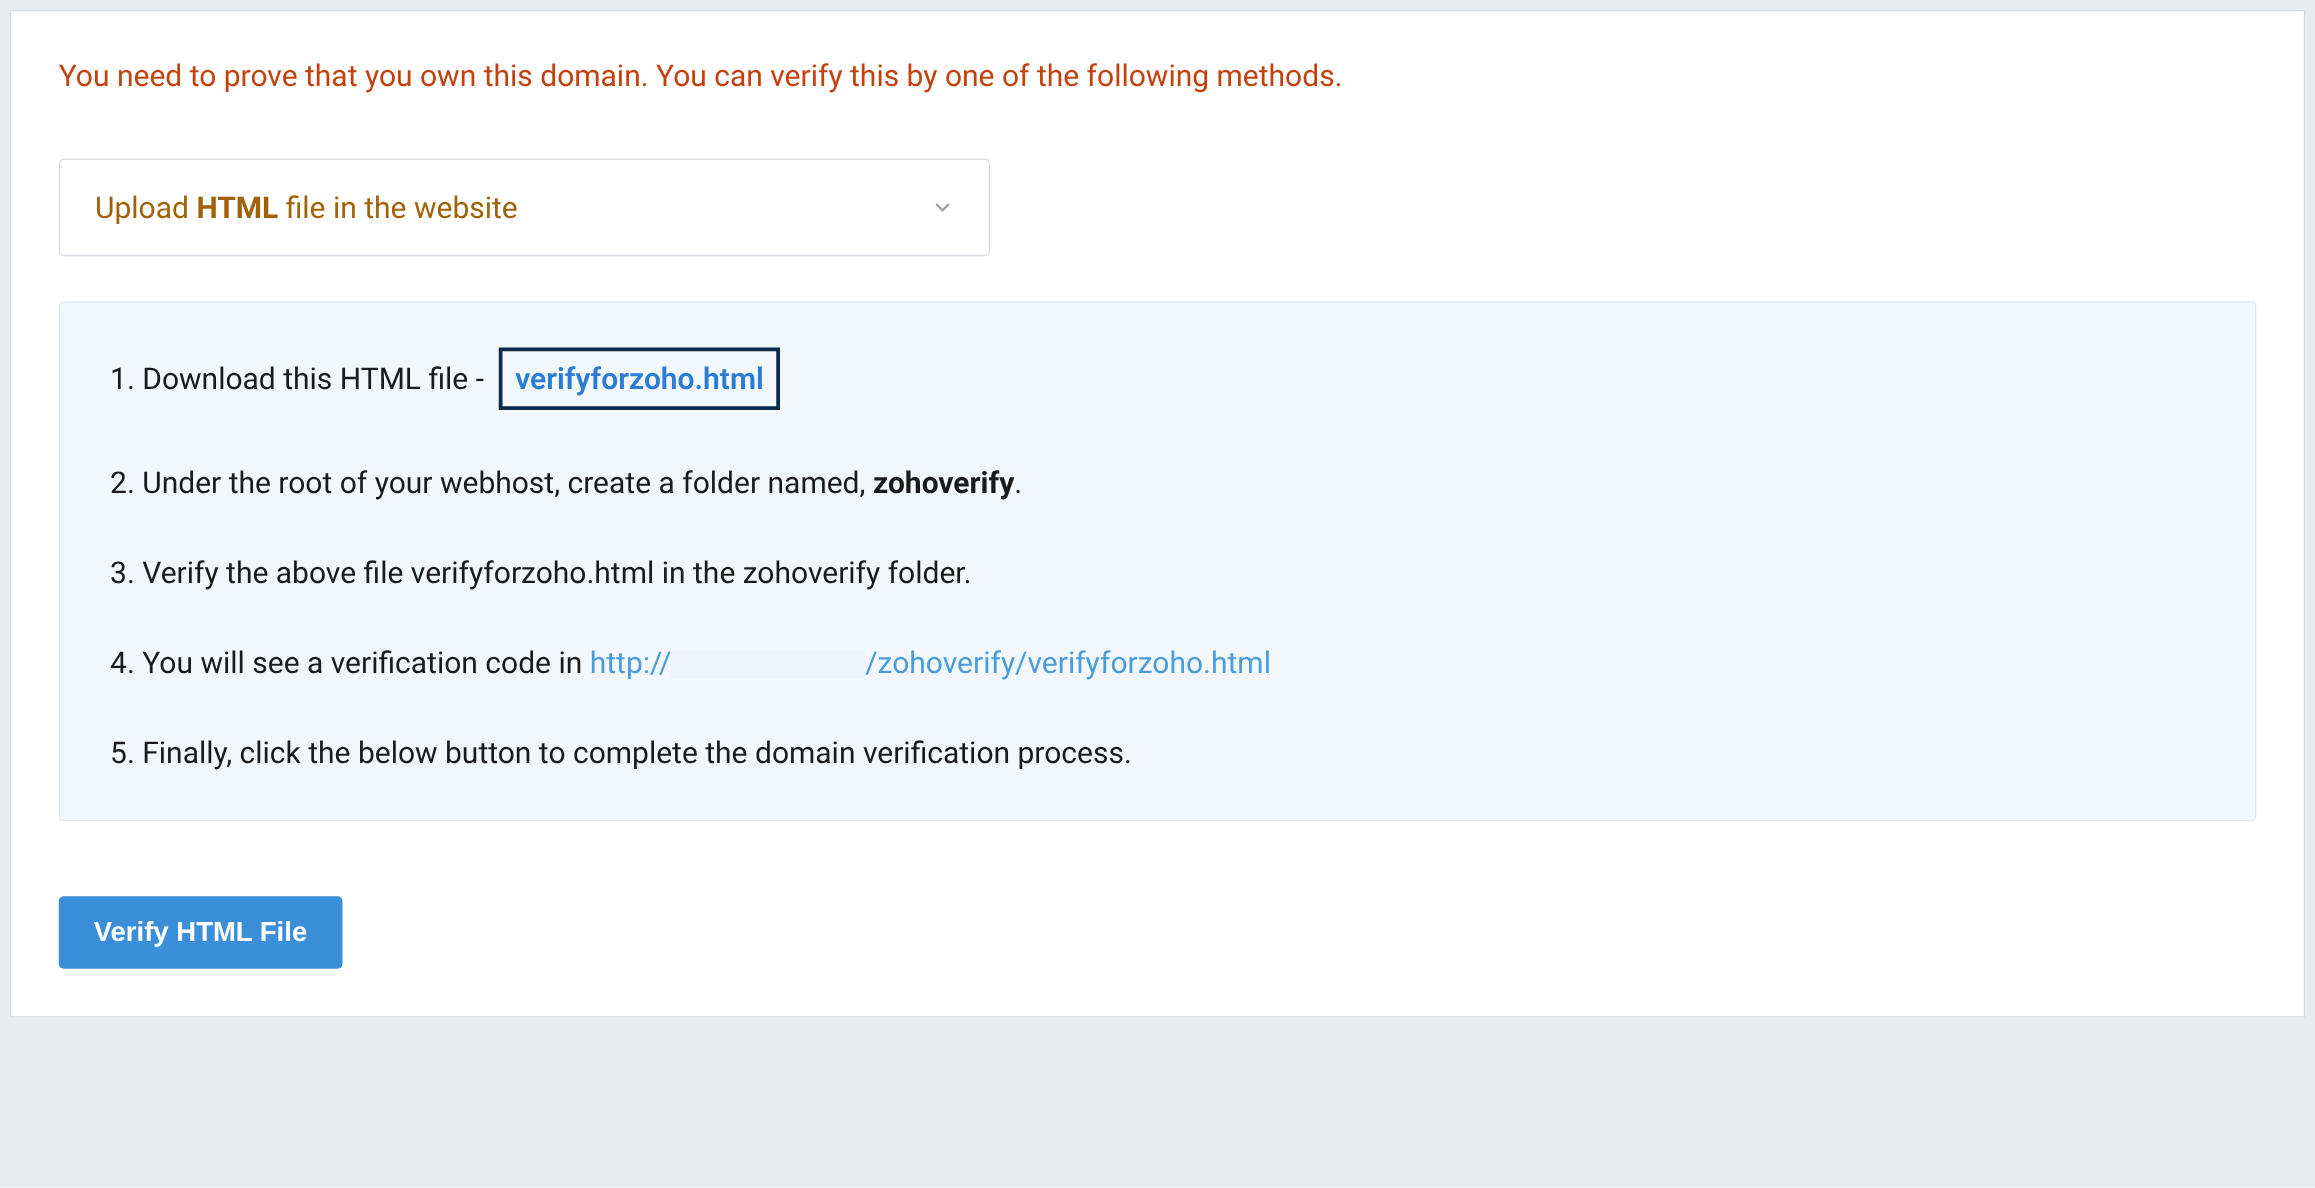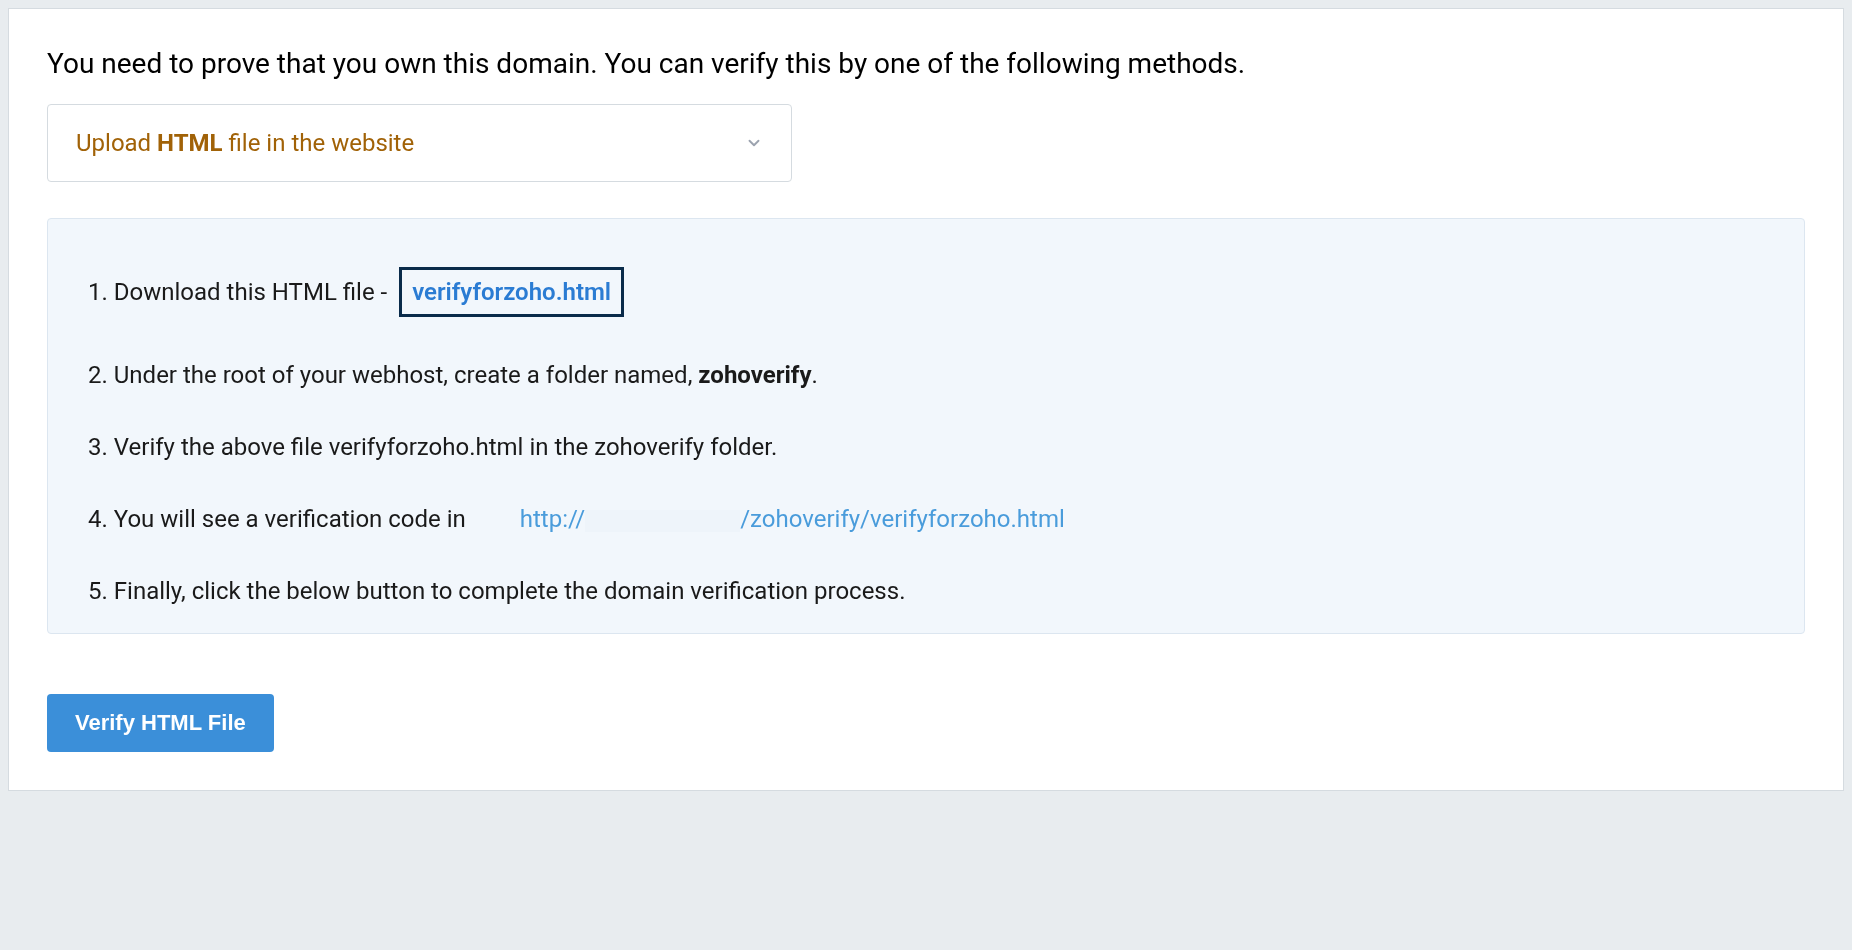--- a/index.html
+++ b/index.html
@@ -12,23 +12,23 @@
       background: #e8ecef;
       padding: 8px;
     }
     .container {
       background: #fff;
       border: 1px solid #d5dbe0;
       padding: 38px 38px 38px 38px;
       min-height: 770px;
     }
     .intro-text {
-      font-size: 28px;
-      color: #000000;
-      margin-bottom: 24px;
+      font-size: 24px;
+      color: #c2410c;
+      margin-bottom: 52px;
       font-weight: 400;
     }
     .dropdown {
       width: 745px;
       border: 1px solid #d5dbe0;
       border-radius: 4px;
       padding: 24px 28px;
       display: flex;
       align-items: center;
       justify-content: space-between;
@@ -45,35 +45,35 @@
     }
     .chevron {
       width: 18px;
       height: 18px;
       color: #9ca3af;
     }
     .instructions-panel {
       background: #f2f7fc;
       border: 1px solid #dce6f0;
       border-radius: 4px;
-      padding: 48px 40px 28px 40px;
+      padding: 36px 40px 28px 40px;
       margin-bottom: 60px;
     }
     .instructions-panel ol {
       list-style: none;
       counter-reset: item;
     }
     .instructions-panel li {
       font-size: 24px;
       color: #1a1a1a;
       margin-bottom: 44px;
       counter-increment: item;
     }
     .instructions-panel li:last-child {
-      margin-bottom: 0;
+      margin-bottom: 12px;
     }
     .instructions-panel li::before {
       content: counter(item) ". ";
     }
     .file-link-box {
       display: inline-block;
       border: 3px solid #0a2b4a;
       padding: 8px 10px;
       margin-left: 6px;
     }
@@ -81,21 +81,20 @@
       color: #2b7cd3;
       font-weight: 600;
       text-decoration: none;
     }
     .bold {
       font-weight: 700;
       margin-top: 22px;
     }
     .url-link {
       color: #4a9cdb;
-      margin-left: 48px;
     }
     .url-blank {
       display: inline-block;
       width: 155px;
       background: #eef4fa;
       height: 22px;
       vertical-align: middle;
     }
     .verify-button {
       background: #3b8fd9;

